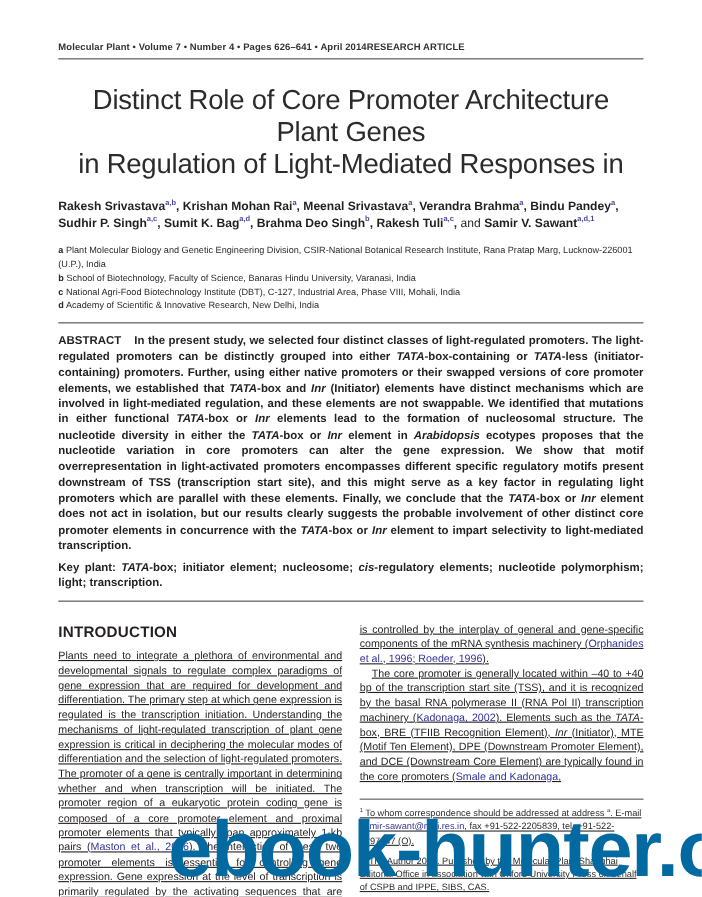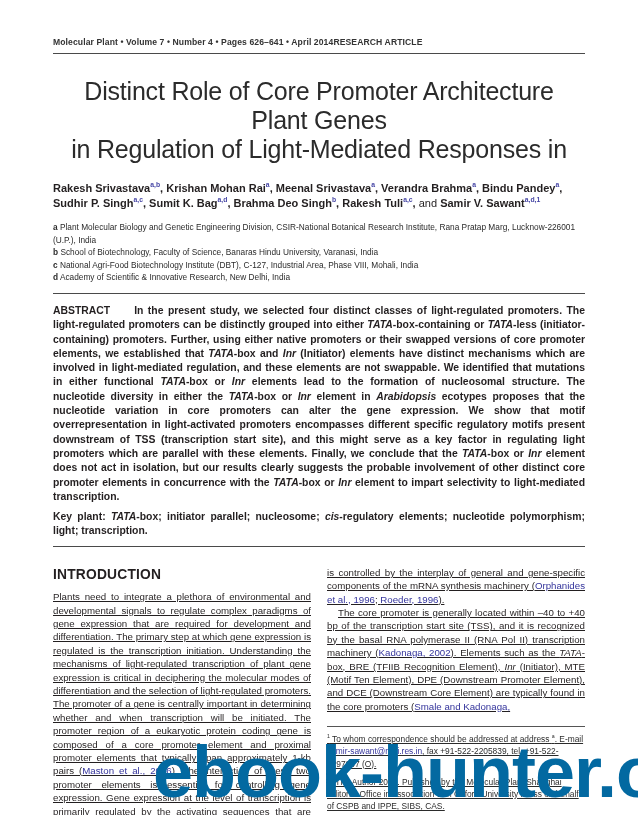--- a/index.html
+++ b/index.html
@@ -39,21 +39,21 @@
 
   
   .affils{margin-top:10px;font-size:8.3px;line-height:12.6px;color:#2b2b2b;}
 
   
   .abstract{
     margin-top:10px;
     font-size:10.4px;line-height:14.3px;font-weight:bold;
     text-align:justify;
   }
-  .abstract-label{margin-right:24px;}
+  .abstract-label{margin-right:12px;}
   .keywords{
     margin-top:6px;
     font-size:10.4px;line-height:14.3px;font-weight:bold;
     text-align:justify;
   }
 
   
   .columns{display:flex;gap:16px;margin-top:19px;}
   .col{flex:1;min-width:0;font-size:9.7px;line-height:13.4px;text-align:justify;}
   .intro-heading{
@@ -114,21 +114,21 @@
     <div><span class="bd">c</span><span> National Agri-Food Biotechnology Institute (DBT), C-127, Industrial Area, Phase VIII, Mohali, India</span></div>
     <div><span class="bd">d</span><span> Academy of Scientific &amp; Innovative Research, New Delhi, India</span></div>
   </div>
 
   <hr class="rule2">
 
   <div class="abstract">
     <span class="abstract-label">ABSTRACT</span><span><span>In the present study, we selected four distinct classes of light-regulated promoters. The light-regulated promoters can be distinctly grouped into either </span><span class="it">TATA</span><span>-box-containing or </span><span class="it">TATA</span><span>-less (initiator-containing) promoters. Further, using either native promoters or their swapped versions of core promoter elements, we established that </span><span class="it">TATA</span><span>-box and </span><span class="it">Inr</span><span> (Initiator) elements have distinct mechanisms which are involved in light-mediated regulation, and these elements are not swappable. We identified that mutations in either functional </span><span class="it">TATA</span><span>-box or </span><span class="it">Inr</span><span> elements lead to the formation of nucleosomal structure. The nucleotide diversity in either the </span><span class="it">TATA</span><span>-box or </span><span class="it">Inr</span><span> element in </span><span class="it">Arabidopsis</span><span> ecotypes proposes that the nucleotide variation in core promoters can alter the gene expression. We show that motif overrepresentation in light-activated promoters encompasses different specific regulatory motifs present downstream of TSS (transcription start site), and this might serve as a key factor in regulating light promoters which are parallel with these elements. Finally, we conclude that the </span><span class="it">TATA</span><span>-box or </span><span class="it">Inr</span><span> element does not act in isolation, but our results clearly suggests the probable involvement of other distinct core promoter elements in concurrence with the </span><span class="it">TATA</span><span>-box or </span><span class="it">Inr</span><span> element to impart selectivity to light-mediated transcription.</span></span>
   </div>
 
-  <div class="keywords"><span>Key plant:  </span><span class="it">TATA</span><span>-box; initiator parallel; nucleosome; </span><span class="it">cis</span><span>-regulatory elements; nucleotide polymorphism; light; transcription.</span></div>
+  <div class="keywords"><span>Key plant:  </span><span class="it">TATA</span><span>-box; initiator element; nucleosome; </span><span class="it">cis</span><span>-regulatory elements; nucleotide polymorphism; light; transcription.</span></div>
 
   <hr class="rule3">
 
   <div class="columns">
     <div class="col">
       <div class="intro-heading">INTRODUCTION</div>
       <p><span>Plants need to integrate a plethora of environmental and developmental signals to regulate complex paradigms of gene expression that are required for development and differentiation. The primary step at which gene expression is regulated is the transcription initiation. Understanding the mechanisms of light-regulated transcription of plant gene expression is critical in deciphering the molecular modes of differentiation and the selection of light-regulated promoters. The promoter of a gene is centrally important in determining whether and when transcription will be initiated. The promoter region of a eukaryotic protein coding gene is composed of a core promoter element and proximal promoter elements that typically span approximately 1-kb pairs (</span><span class="cite">Maston et al., 2006</span><span>). The interaction of these two promoter elements is essential for controlling gene expression. Gene expression at the level of transcription is primarily regulated by the activating sequences that are located upstream of the gene. The specific program of the transcription of each gene</span></p>
     </div>
     <div class="col">
       <p><span>is controlled by the interplay of general and gene-specific components of the mRNA synthesis machinery (</span><span class="cite">Orphanides et al., 1996</span><span>; </span><span class="cite">Roeder, 1996</span><span>).</span></p>

